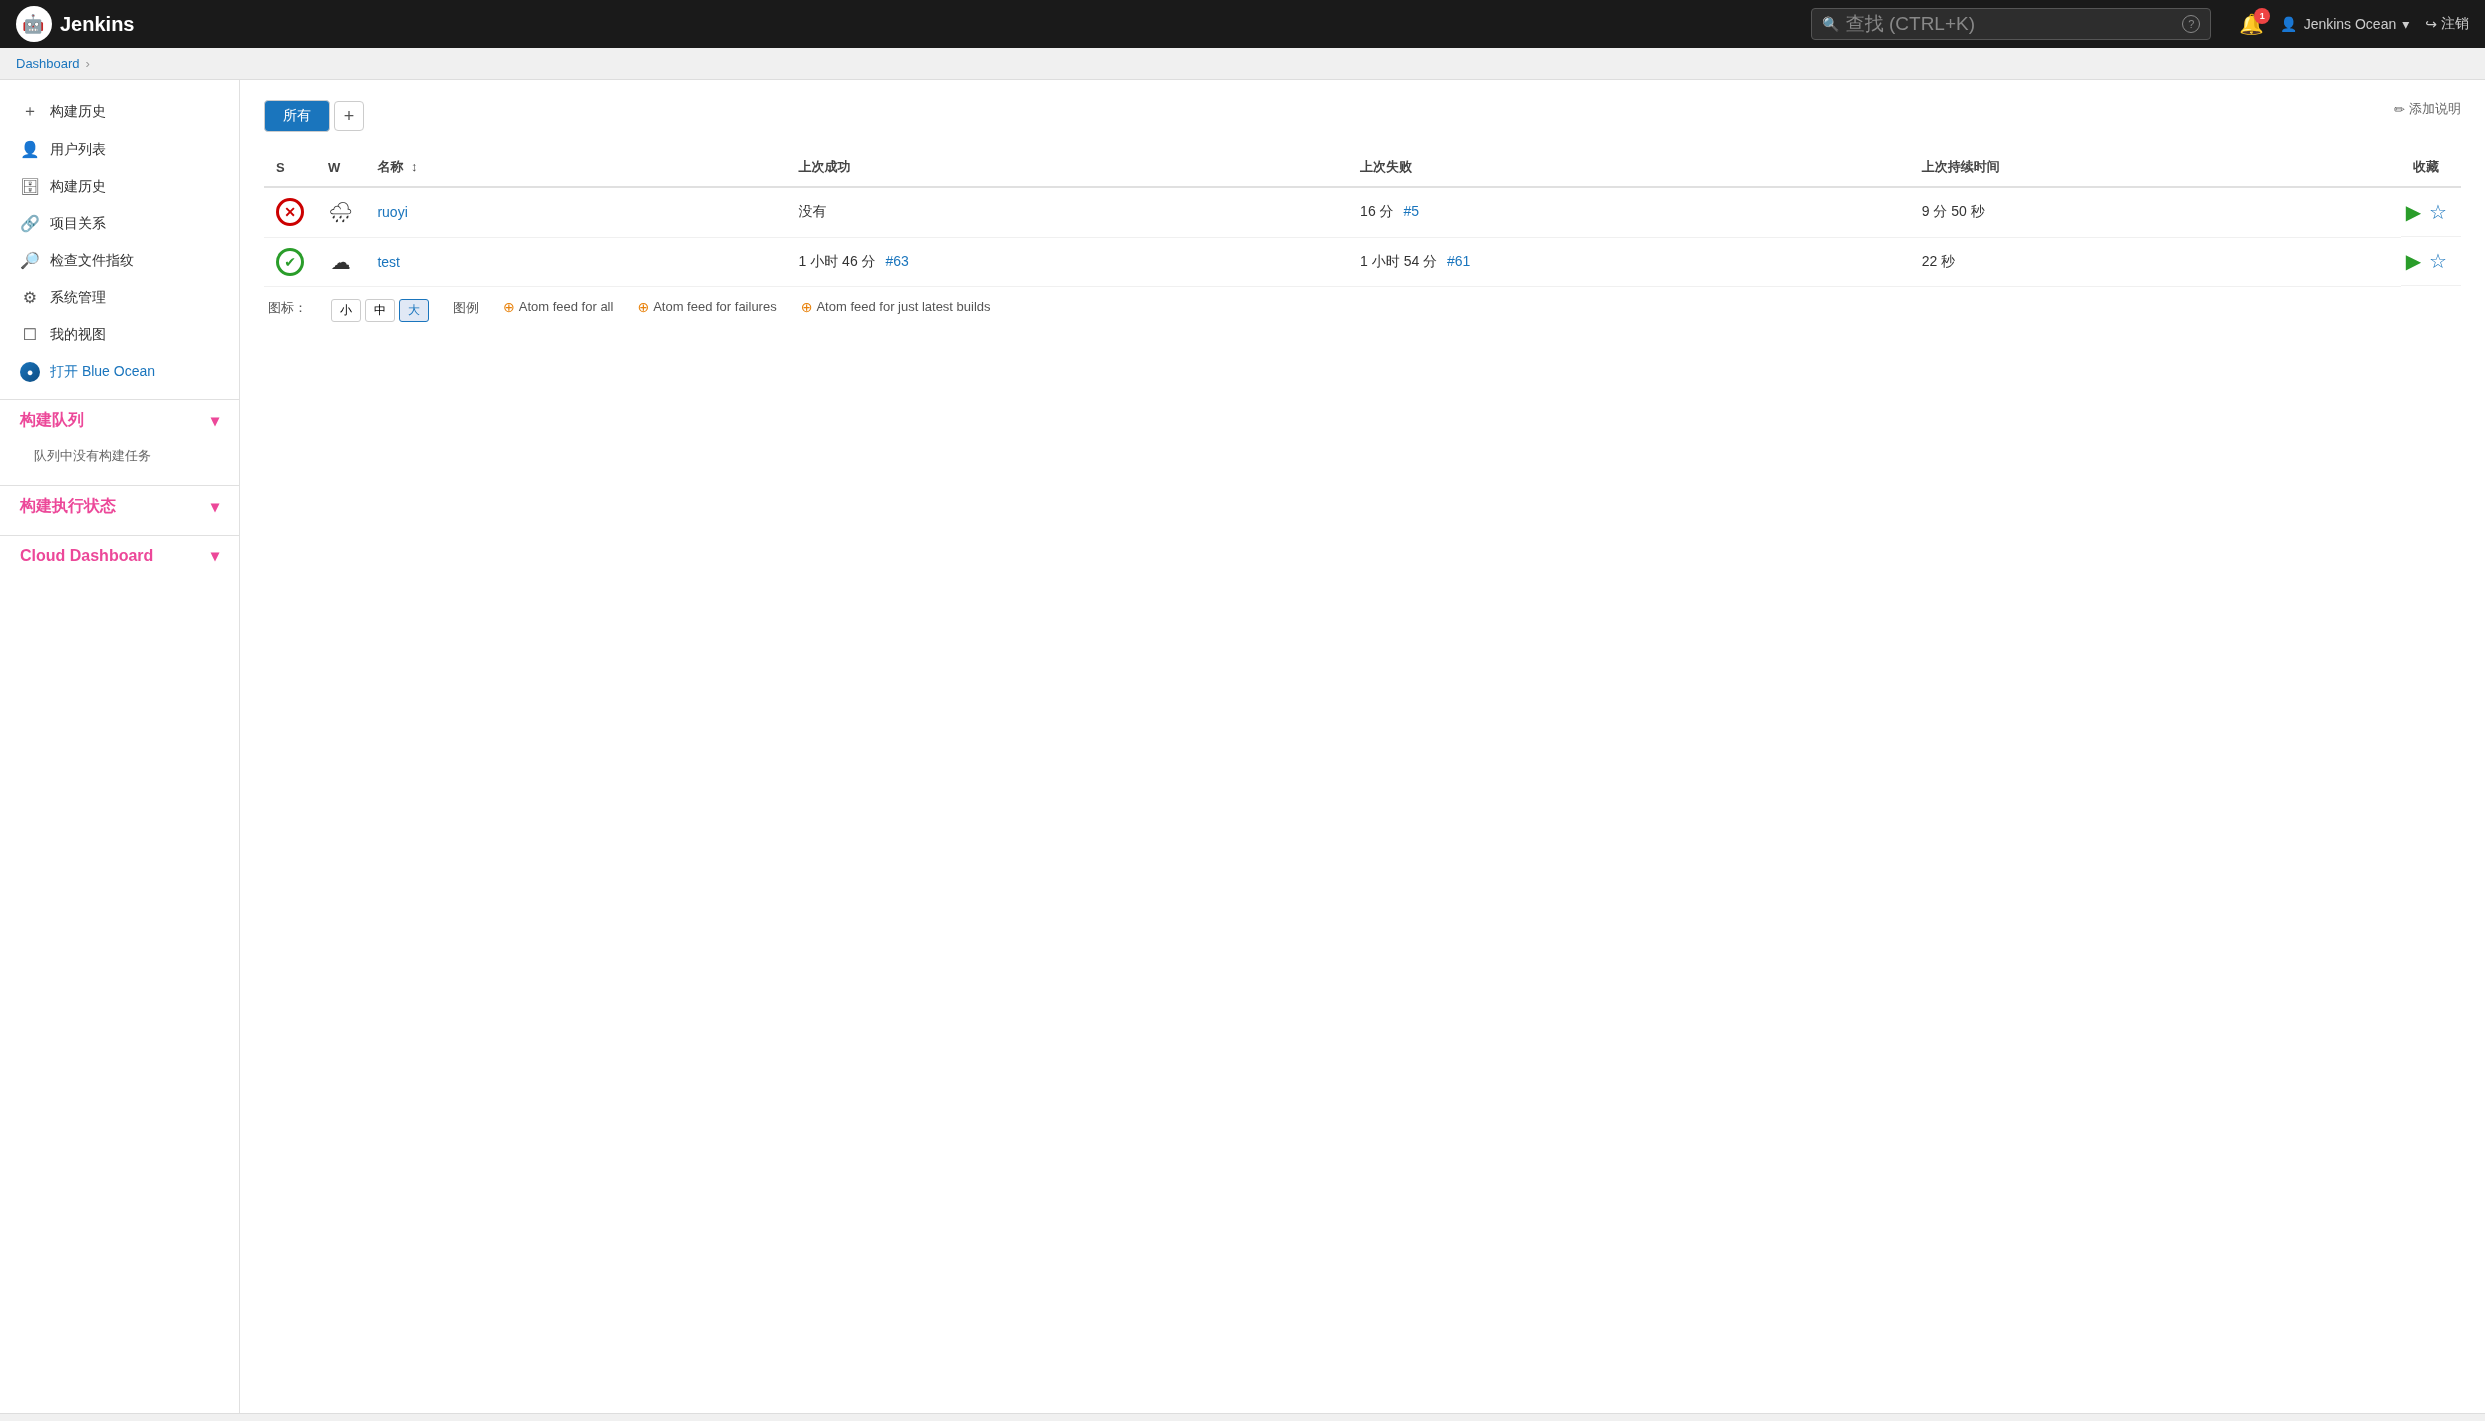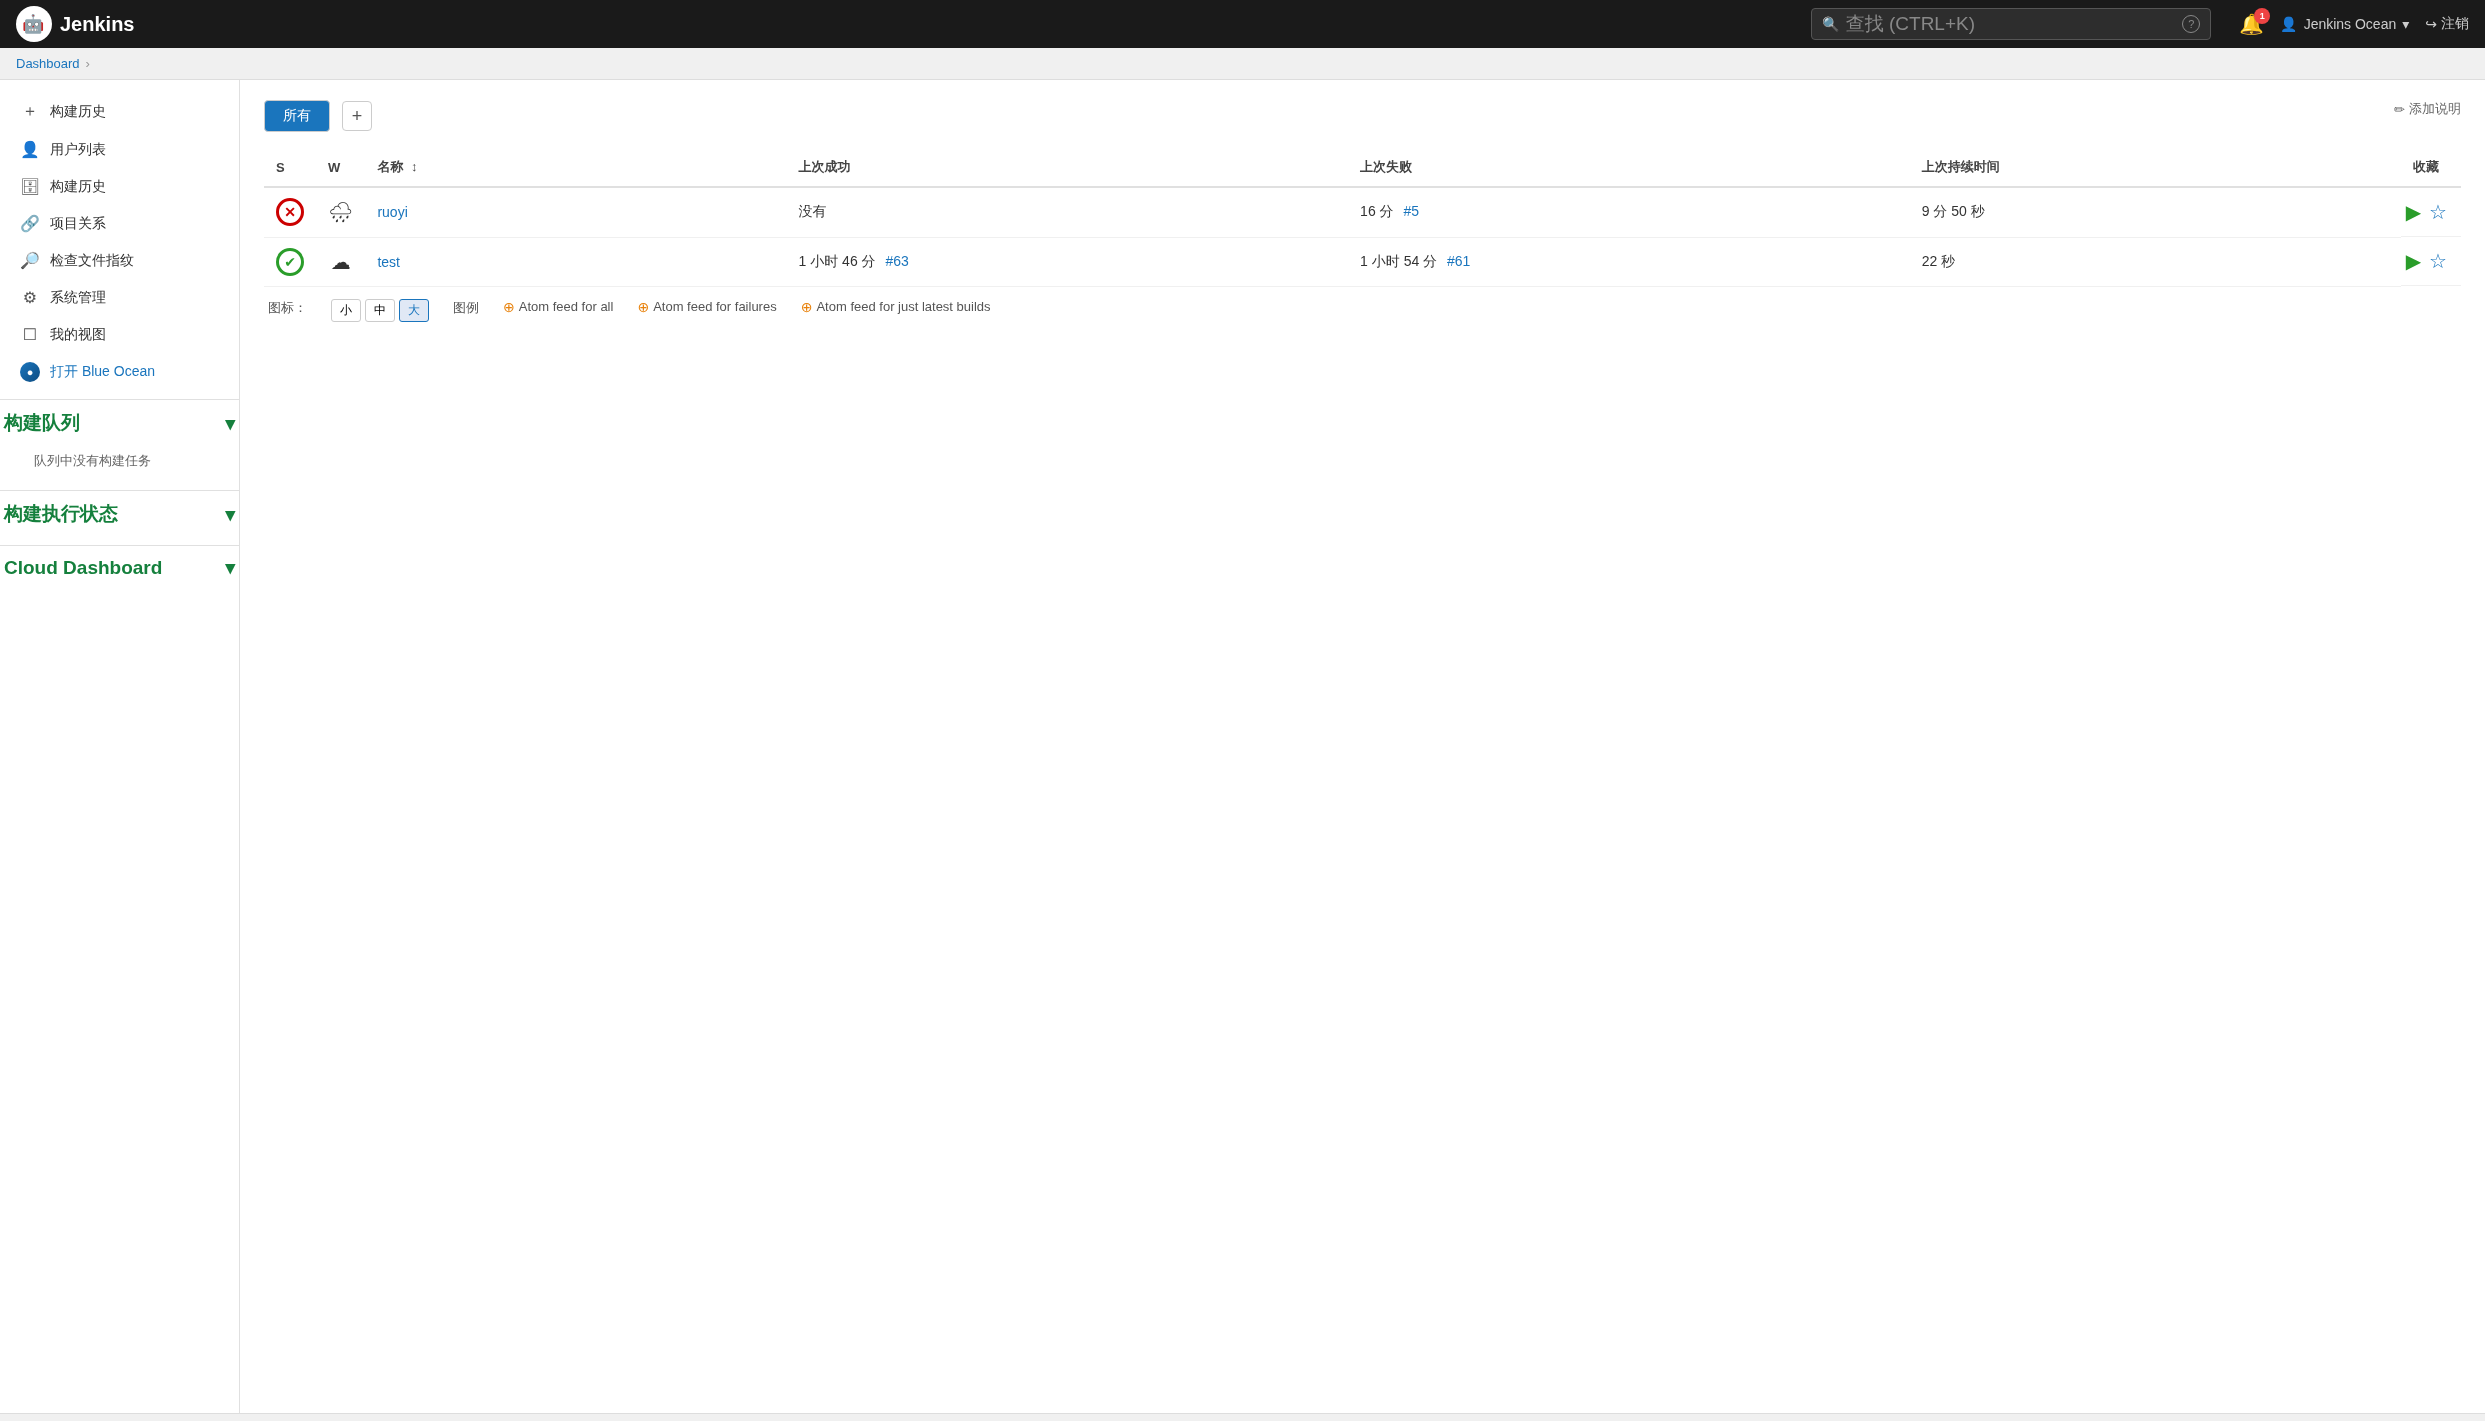--- a/index.html
+++ b/index.html
@@ -139,25 +139,25 @@
     }
 
     .sidebar-section {
       margin-top: 8px;
       border-top: 1px solid #e0e0e0;
     }
     .sidebar-collapsible {
       display: flex;
       align-items: center;
       justify-content: space-between;
-      padding: 10px 4px;
+      padding: 10px 20px;
       cursor: pointer;
       font-weight: 600;
-      font-size: 19px;
-      color: #15803d;
+      font-size: 16px;
+      color: #ec4899;
     }
     .sidebar-subtext {
       padding: 6px 20px 12px;
       font-size: 13px;
       color: #666;
       margin-left: 14px;
     }
 
     
     .blue-ocean-item {
@@ -195,21 +195,21 @@
       font-size: 13px;
       display: flex;
       align-items: center;
       gap: 4px;
     }
 
     
     .tabs-row {
       display: flex;
       align-items: center;
-      gap: 12px;
+      gap: 4px;
       margin-bottom: 16px;
     }
     .tab-btn {
       padding: 6px 18px;
       border-radius: 4px;
       border: 1px solid #ccc;
       background: #1a75bd;
       color: #fff;
       cursor: pointer;
       font-size: 14px;

